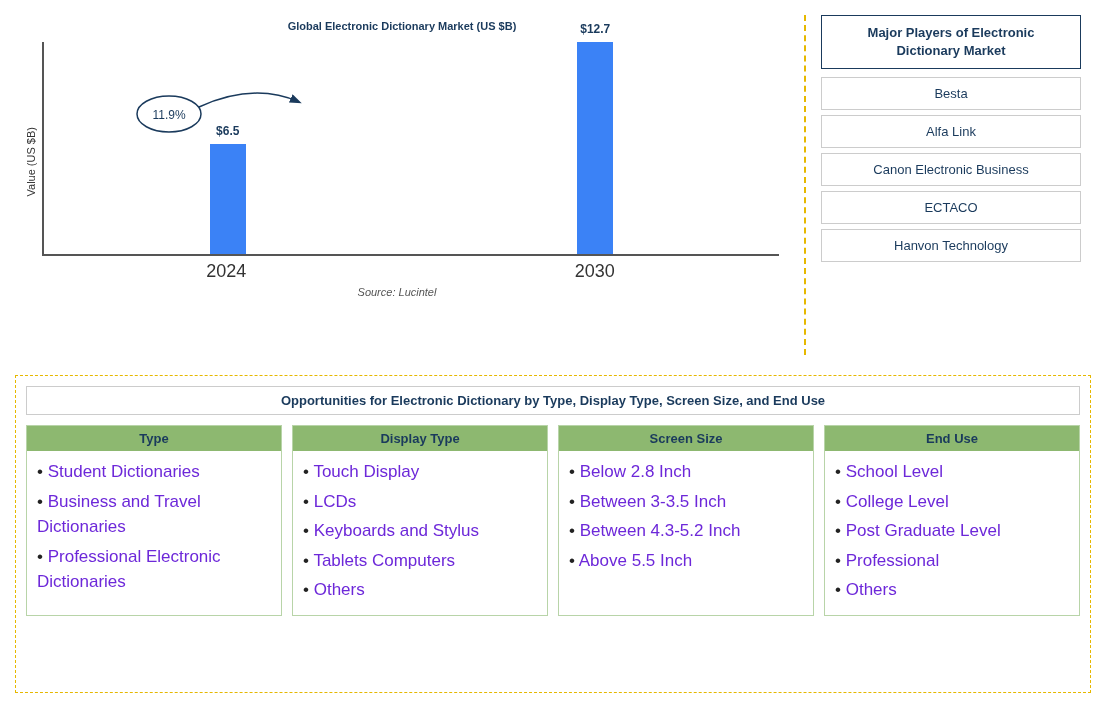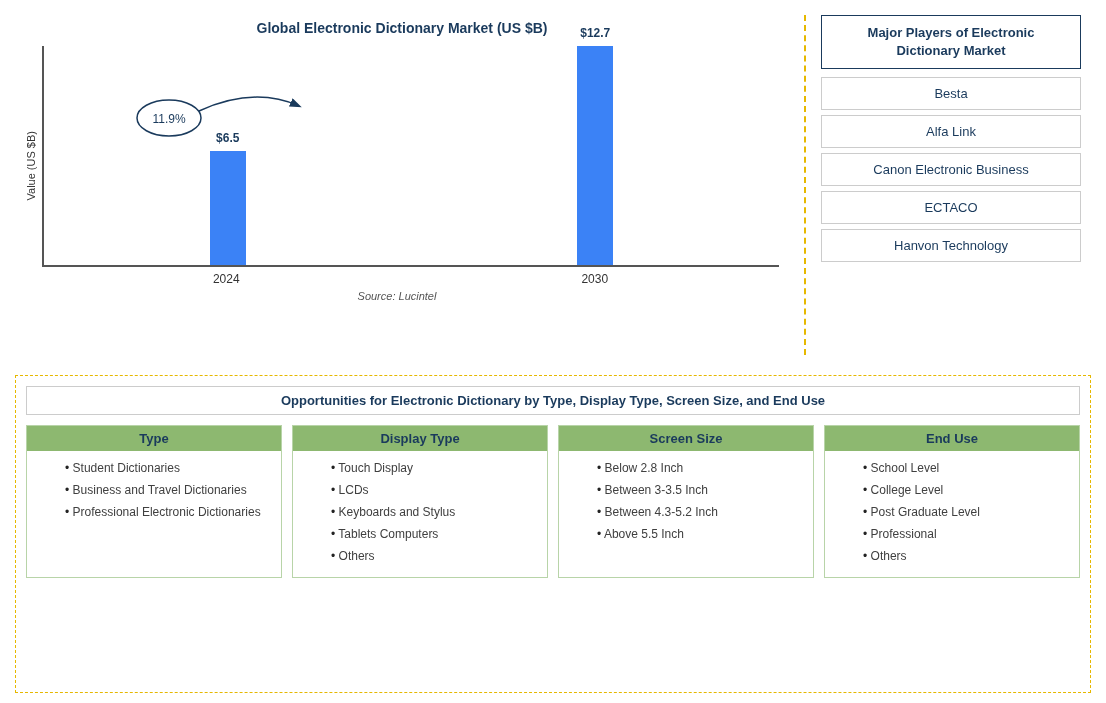--- a/index.html
+++ b/index.html
@@ -32,21 +32,21 @@
     .chart-area {
       flex: 1;
       display: flex;
       flex-direction: column;
       align-items: center;
       padding: 10px 20px 10px 10px;
       position: relative;
     }
 
     .chart-title {
-      font-size: 14px;
+      font-size: 11px;
       font-weight: bold;
       color: #1a3a5c;
       text-align: left;
       margin-bottom: 10px;
     }
 
     .chart-wrapper {
       display: flex;
       flex-direction: row;
       align-items: flex-end;
@@ -111,21 +111,21 @@
     }
 
     .x-axis {
       display: flex;
       flex-direction: row;
     }
 
     .x-label {
       flex: 1;
       text-align: center;
-      font-size: 12px;
+      font-size: 18px;
       color: #333;
       margin-top: 5px;
     }
 
     .source-text {
       text-align: center;
       font-size: 11px;
       color: #555;
       margin-top: 4px;
       font-style: italic;
@@ -207,25 +207,24 @@
       padding: 5px;
       font-size: 13px;
     }
 
     .category-body {
       padding: 8px 10px;
       background: #fff;
     }
 
     .category-item {
-      font-size: 12px;
-      color: #404040;
+      font-size: 17px;
+      color: #6d28d9;
       margin-bottom: 4px;
       line-height: 1.5;
-      margin-left: 28px;
     }
 
     .category-item::before {
       content: "• ";
       color: #222;
     }
   </style>
 </head>
 <body>
 

